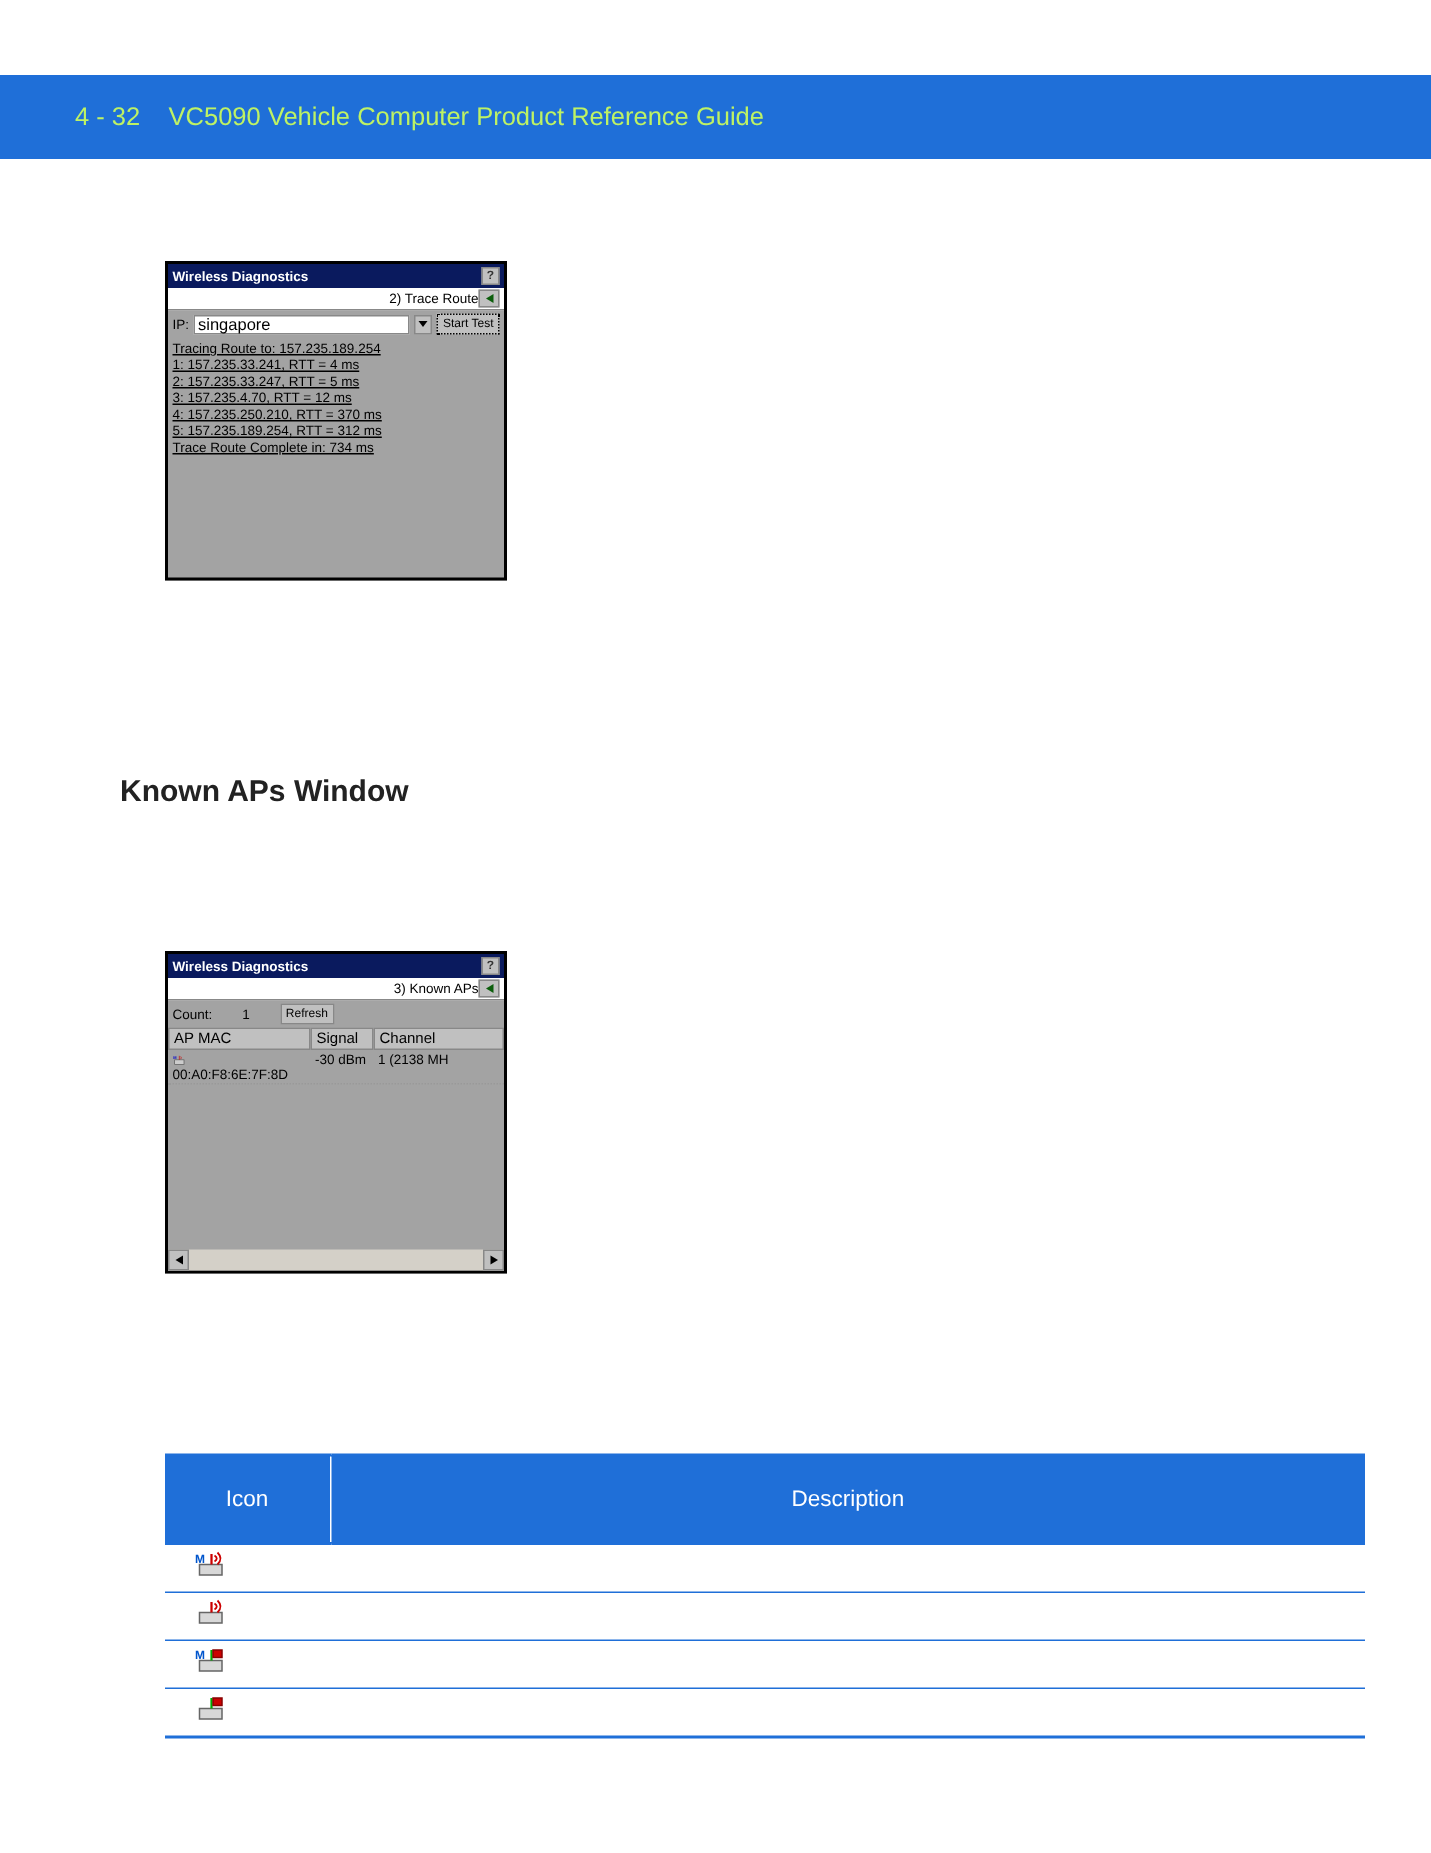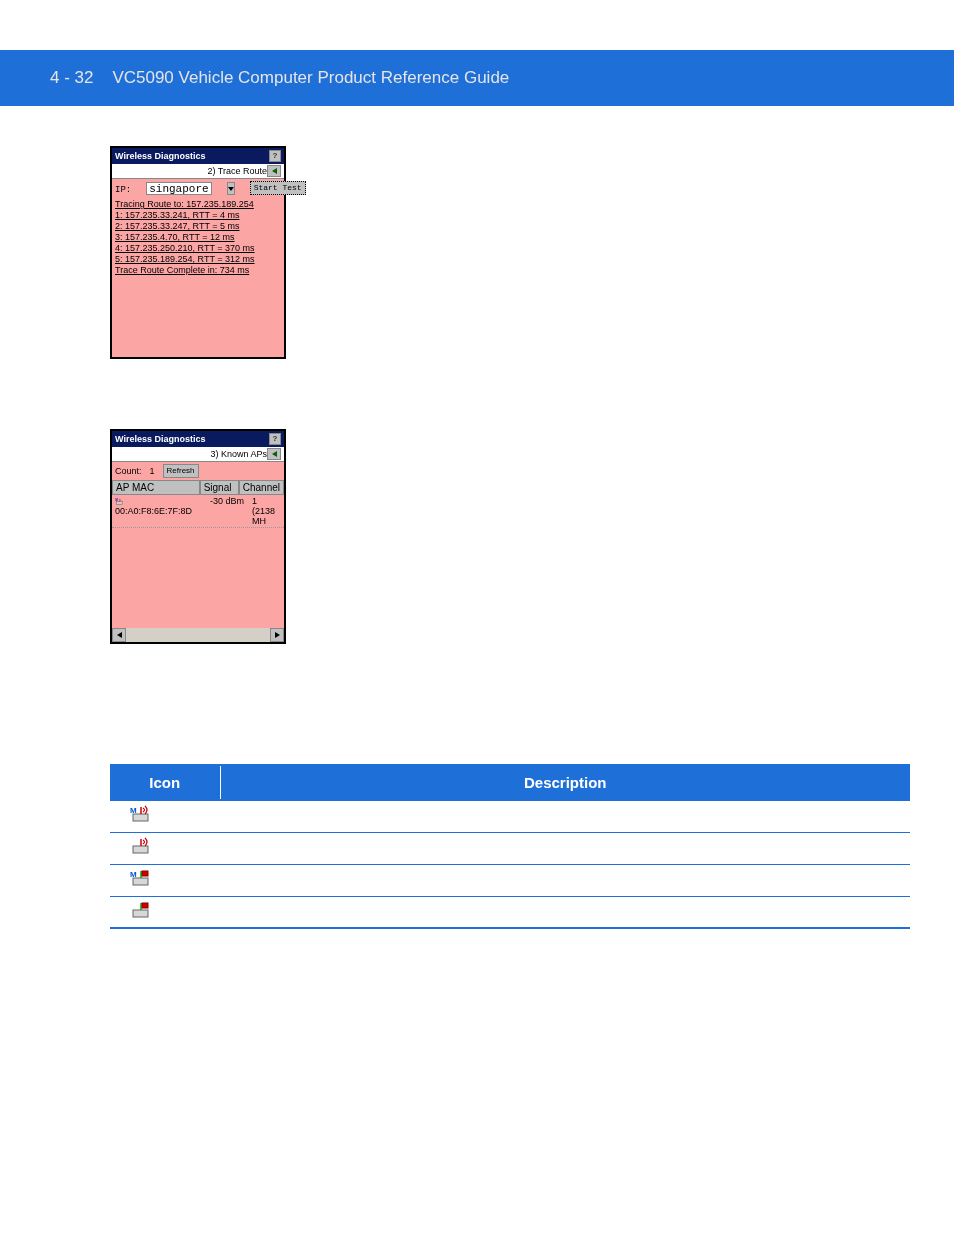--- a/index.html
+++ b/index.html
@@ -7,34 +7,35 @@
       margin: 0;
       padding: 0;
     }
     body {
       font-family: Arial, Helvetica, sans-serif;
       background: #fff;
       width: 954px;
     }
     .header-bar {
       background: #1f6fd8;
-      color: #e5e5e5;
+      color: #bef264;
       padding: 18px 50px;
       font-size: 17px;
       width: 100%;
       margin-top: 50px;
     }
     .content {
       padding: 40px 80px 40px 110px;
     }
     .window {
       border: 2px solid #000;
-      width: 176px;
-      background: #fca5a5;
+      width: 228px;
+      background: #a3a3a3;
       margin-bottom: 10px;
+      margin-top: 28px;
     }
     .win-title {
       background: #0a1a5e;
       color: #fff;
       font-weight: bold;
       font-size: 9px;
       padding: 2px 3px;
       display: flex;
       justify-content: space-between;
       align-items: center;
@@ -69,25 +70,24 @@
       justify-content: center;
     }
     .back-arrow {
       width: 0; height: 0;
       border-right: 5px solid #0b5e0b;
       border-top: 3px solid transparent;
       border-bottom: 3px solid transparent;
     }
     .ip-row {
       display: flex;
-      align-items: flex-end;
+      align-items: center;
       font-size: 9px;
       padding: 2px 3px;
-      gap: 15px;
-      font-family: Liberation Mono, monospace;
+      gap: 3px;
     }
     .ip-input {
       border: 1px solid #888;
       font-size: 11px;
       padding: 0 2px;
       flex: 1;
       height: 13px;
       background: #fff;
     }
     .dd-btn {
@@ -124,21 +124,21 @@
       font-size: 20px;
       font-weight: bold;
       color: #222;
       margin: 130px 0 6px -30px;
     }
     .count-row {
       font-size: 9px;
       padding: 2px 3px;
       display: flex;
       align-items: center;
-      gap: 8px;
+      gap: 20px;
     }
     .ap-table-header {
       display: flex;
       font-size: 10px;
       background: #c0c0c0;
     }
     .ap-th {
       border: 1px solid #888;
       padding: 1px 3px;
     }
@@ -179,22 +179,22 @@
 
     
     .icon-table {
       width: 800px;
       border-collapse: collapse;
       margin-top: 120px;
     }
     .icon-table thead th {
       background: #1f6fd8;
       color: #fff;
-      font-weight: bold;
-      padding: 8px 10px;
+      font-weight: normal;
+      padding: 20px 10px;
       font-size: 15px;
       border-top: 2px solid #1f6fd8;
       border-bottom: 2px solid #1f6fd8;
     }
     .icon-th-icon { width: 110px; border-right: 1px solid #fff;}
     .icon-table tbody td {
       border-bottom: 1px solid #1f6fd8;
       padding: 4px 6px;
       vertical-align: middle;
       height: 32px;
@@ -239,20 +239,21 @@
       <div>Tracing Route to: 157.235.189.254</div>
       <div>1: 157.235.33.241, RTT = 4 ms</div>
       <div>2: 157.235.33.247, RTT = 5 ms</div>
       <div>3: 157.235.4.70, RTT = 12 ms</div>
       <div>4: 157.235.250.210, RTT = 370 ms</div>
       <div>5: 157.235.189.254, RTT = 312 ms</div>
       <div>Trace Route Complete in: 734 ms</div>
     </div>
   </div>
 
+  <div class="section-heading">Known APs Window</div>
 
   <div style="height:60px"></div>
 
   <div class="window">
     <div class="win-title">
       <span>Wireless Diagnostics</span>
       <span class="win-help">?</span>
     </div>
     <div class="win-subtitle">
       <span>3) Known APs</span>

